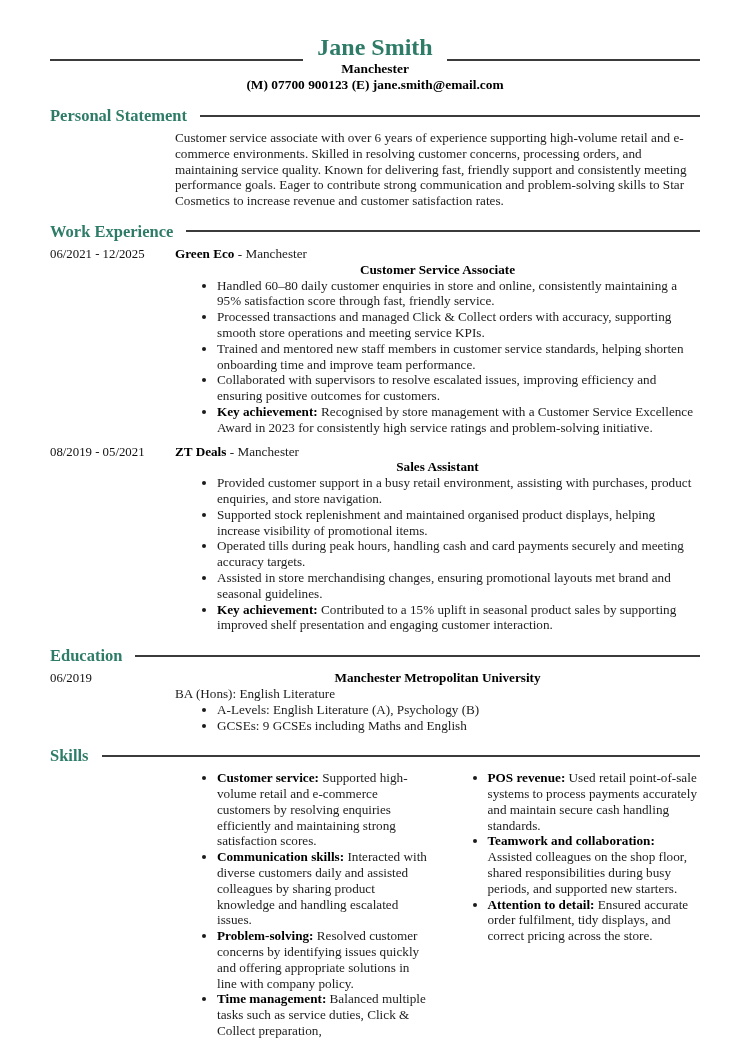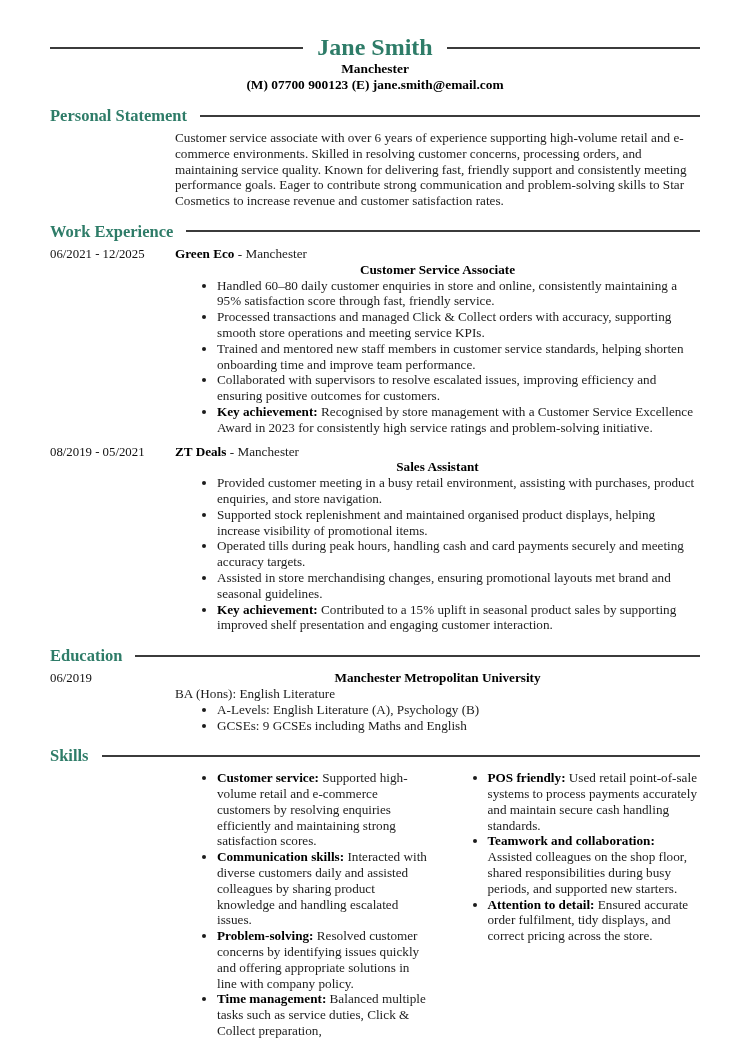--- a/index.html
+++ b/index.html
@@ -4,21 +4,21 @@
 <style>
   html, body { margin:0; padding:0; }
   body {
     width:750px; height:1061px; background:#ffffff; overflow:hidden;
     font-family:"Liberation Serif", "DejaVu Serif", serif;
     color:#1c1c1c; font-size:13.2px; line-height:15.8px;
   }
   .page { padding:34px 50px 0 50px; width:650px; box-sizing:content-box; }
 
   
-  .name-row { display:flex; align-items:center; gap:14px; }
+  .name-row { display:flex; align-items:flex-end; gap:14px; }
   .hrule { height:2px; background:#3b3b3b; flex:1 1 auto; }
   h1.name {
     margin:0; font-size:24px; line-height:27px; font-weight:bold;
     color:#2e7c68; white-space:nowrap;
   }
   .centerline { text-align:center; font-weight:bold; font-size:13.4px; line-height:16px; color:#000; }
 
   
   section { margin-top:13px; }
   .sec-head { display:flex; align-items:center; gap:13px; margin-bottom:5px; }
@@ -87,21 +87,21 @@
         </ul>
       </div>
     </div>
 
     <div class="row job">
       <div class="datecol">08/2019 - 05/2021</div>
       <div>
         <p class="job-line"><span class="bold">ZT Deals</span><span> - Manchester</span></p>
         <p class="job-line bold">Sales Assistant</p>
         <ul class="bullets">
-          <li><span class="bold"></span><span>Provided customer meeting in a busy retail environment, assisting with purchases, product enquiries, and store navigation.</span></li>
+          <li><span class="bold"></span><span>Provided customer support in a busy retail environment, assisting with purchases, product enquiries, and store navigation.</span></li>
           <li><span class="bold"></span><span>Supported stock replenishment and maintained organised product displays, helping increase visibility of promotional items.</span></li>
           <li><span class="bold"></span><span>Operated tills during peak hours, handling cash and card payments securely and meeting accuracy targets.</span></li>
           <li><span class="bold"></span><span>Assisted in store merchandising changes, ensuring promotional layouts met brand and seasonal guidelines.</span></li>
           <li><span class="bold">Key achievement:</span><span> Contributed to a 15% uplift in seasonal product sales by supporting improved shelf presentation and engaging customer interaction.</span></li>
         </ul>
       </div>
     </div>
   </section>
 
   <section>
@@ -130,21 +130,21 @@
     <div class="row">
       <div class="datecol"></div>
       <div class="skills-cols">
         <ul class="bullets">
           <li><span class="bold">Customer service:</span><span> Supported high-volume retail and e-commerce customers by resolving enquiries efficiently and maintaining strong satisfaction scores.</span></li>
           <li><span class="bold">Communication skills:</span><span> Interacted with diverse customers daily and assisted colleagues by sharing product knowledge and handling escalated issues.</span></li>
           <li><span class="bold">Problem-solving:</span><span> Resolved customer concerns by identifying issues quickly and offering appropriate solutions in line with company policy.</span></li>
           <li><span class="bold">Time management:</span><span> Balanced multiple tasks such as service duties, Click &amp; Collect preparation,</span></li>
         </ul>
         <ul class="bullets">
-          <li><span class="bold">POS friendly:</span><span> Used retail point-of-sale systems to process payments accurately and maintain secure cash handling standards.</span></li>
+          <li><span class="bold">POS revenue:</span><span> Used retail point-of-sale systems to process payments accurately and maintain secure cash handling standards.</span></li>
           <li><span class="bold">Teamwork and collaboration:</span><span> Assisted colleagues on the shop floor, shared responsibilities during busy periods, and supported new starters.</span></li>
           <li><span class="bold">Attention to detail:</span><span> Ensured accurate order fulfilment, tidy displays, and correct pricing across the store.</span></li>
         </ul>
       </div>
     </div>
   </section>
 
 </div>
 
 </body></html>

